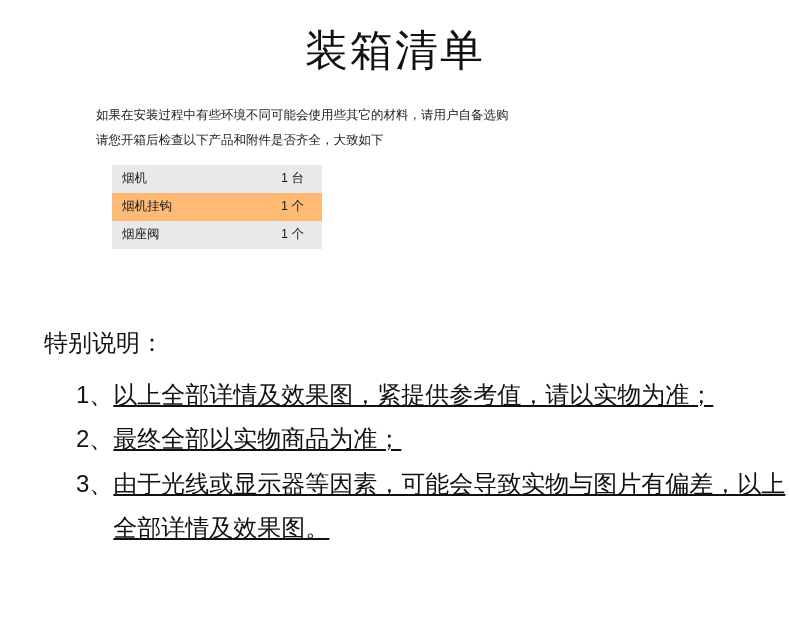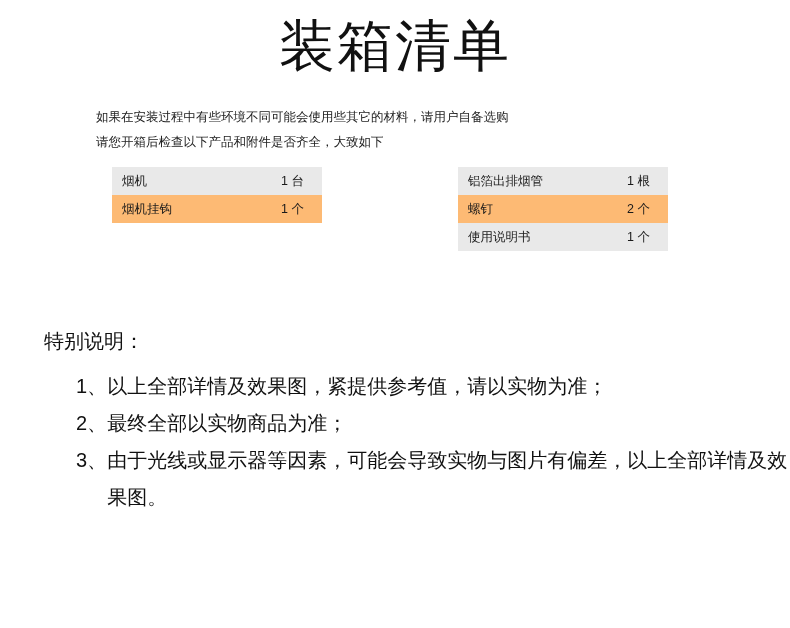--- a/index.html
+++ b/index.html
@@ -15,44 +15,43 @@
     overflow: hidden;
     position: relative;
   }
   .page {
     position: relative;
     width: 790px;
     height: 628px;
   }
   .doc-title {
     text-align: center;
-    font-size: 56px;
+    font-size: 43px;
     font-weight: normal;
     letter-spacing: 2px;
-    margin: 0;
+    margin: 13px;
     padding-top: 12px;
     color: #111;
     line-height: 1.2;
   }
   .intro {
     margin-top: 26px;
     padding-left: 96px;
     font-size: 12.5px;
     color: #222;
     line-height: 2.0;
   }
   .intro div {
     white-space: nowrap;
   }
   .tables {
     margin-top: 12px;
     padding-left: 112px;
     display: flex;
     align-items: flex-start;
-    gap: 24px;
   }
   .pack-table {
     border-collapse: collapse;
     width: 210px;
     font-size: 12.5px;
   }
   .pack-table.left {
     margin-right: 112px;
   }
   .pack-table tr.odd td {
@@ -72,36 +71,37 @@
     text-align: left;
   }
   .pack-table td.qty {
     text-align: right;
     padding-right: 18px;
     white-space: nowrap;
   }
   .notes {
     margin-top: 72px;
     padding-left: 44px;
-    font-size: 20px;
+    font-size: 24px;
     color: #111;
     line-height: 1.85;
   }
   .notes-title {
     margin-bottom: 8px;
   }
   .note-line {
     padding-left: 32px;
     display: flex;
   }
   .note-num {
     white-space: nowrap;
   }
   .note-text {
     flex: 1;
+    text-decoration: underline;
   }
 </style>
 </head>
 <body>
 
 <div class="page">
 
   <h1 class="doc-title">装箱清单</h1>
 
   <div class="intro">
@@ -114,39 +114,27 @@
     <table class="pack-table left">
       <tbody>
         <tr class="odd">
           <td class="item">烟机</td>
           <td class="qty">1 台</td>
         </tr>
         <tr class="even">
           <td class="item">烟机挂钩</td>
           <td class="qty">1 个</td>
         </tr>
-      </tbody>
-    </table>
-
-    <table class="pack-table right">
-      <tbody>
         <tr class="odd">
-          <td class="item">铝箔出排烟管</td>
-          <td class="qty">1 根</td>
-        </tr>
-        <tr class="even">
-          <td class="item">螺钉</td>
-          <td class="qty">2 个</td>
-        </tr>
-        <tr class="odd">
-          <td class="item">使用说明书</td>
+          <td class="item">烟座阀</td>
           <td class="qty">1 个</td>
         </tr>
       </tbody>
     </table>
+
 
   </div>
 
   <div class="notes">
     <div class="notes-title">特别说明：</div>
 
     <div class="note-line">
       <span class="note-num">1、</span>
       <span class="note-text">以上全部详情及效果图，紧提供参考值，请以实物为准；</span>
     </div>

